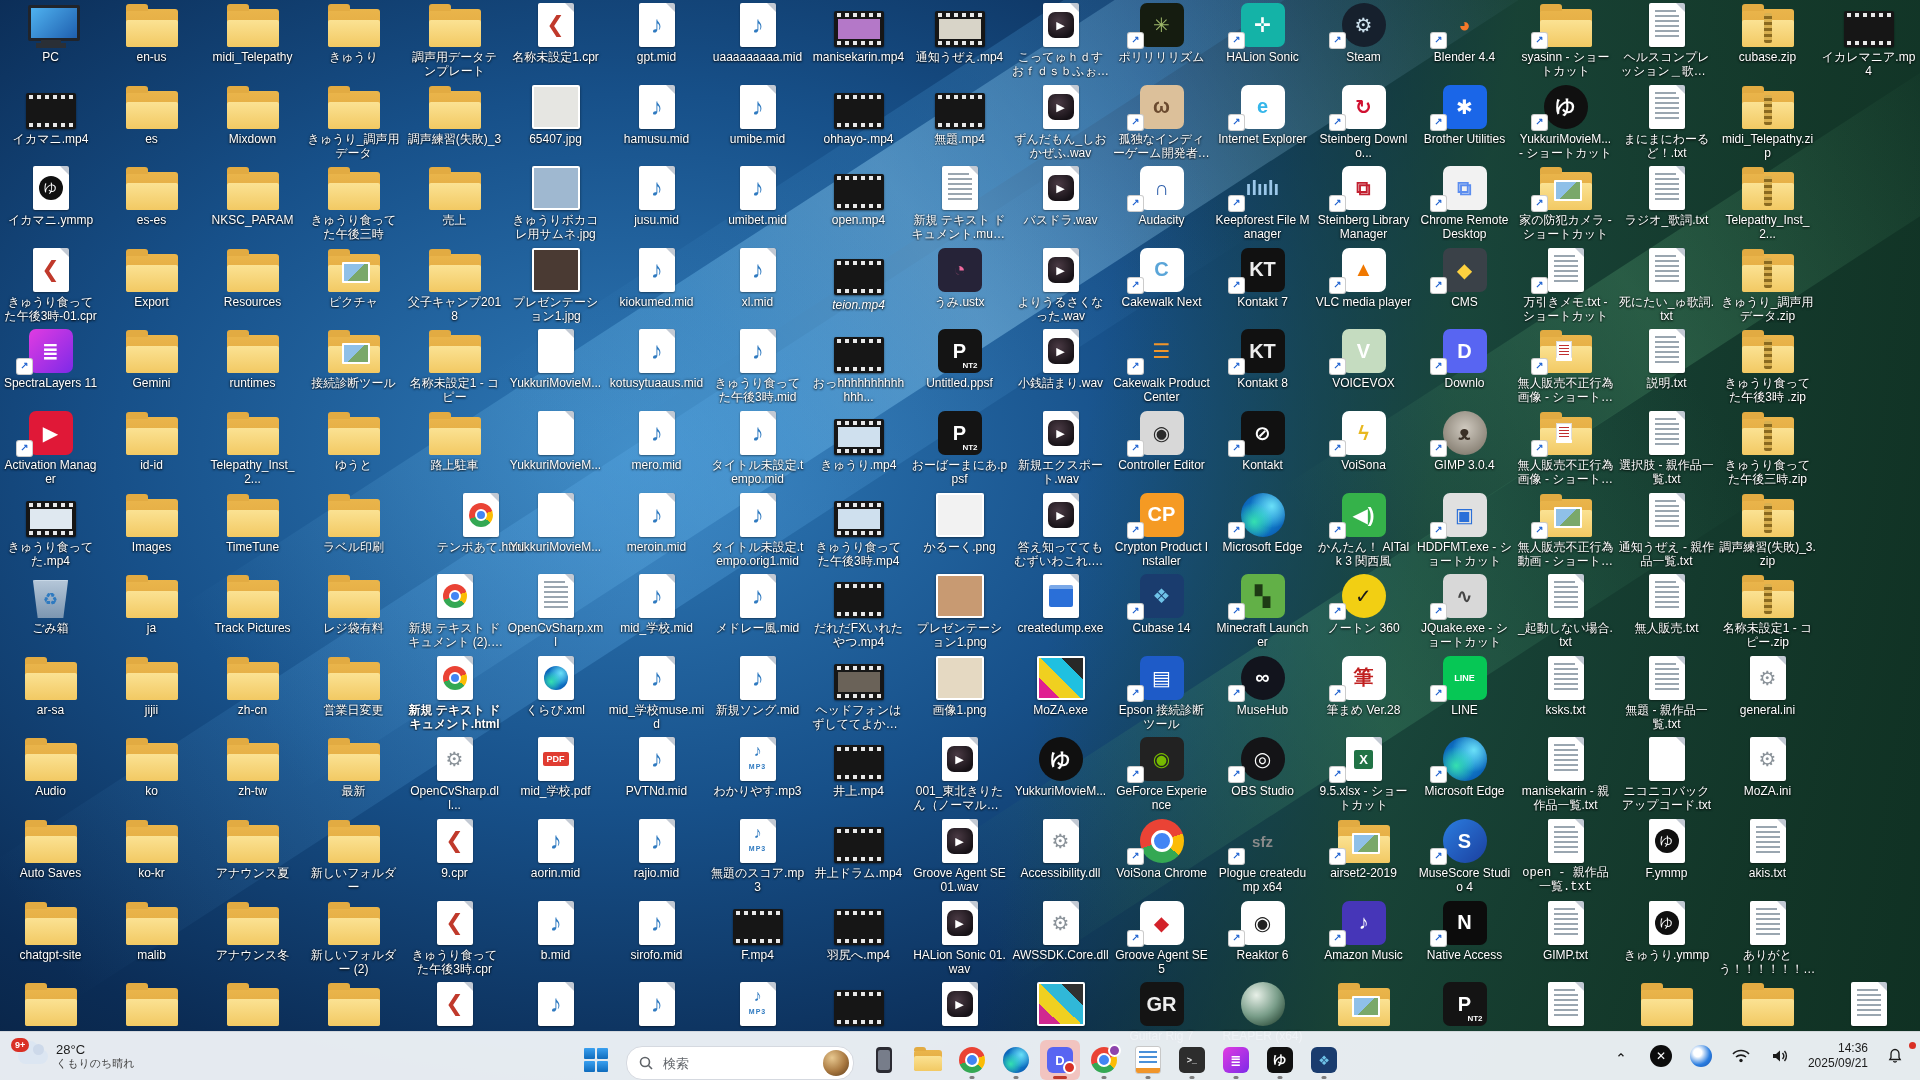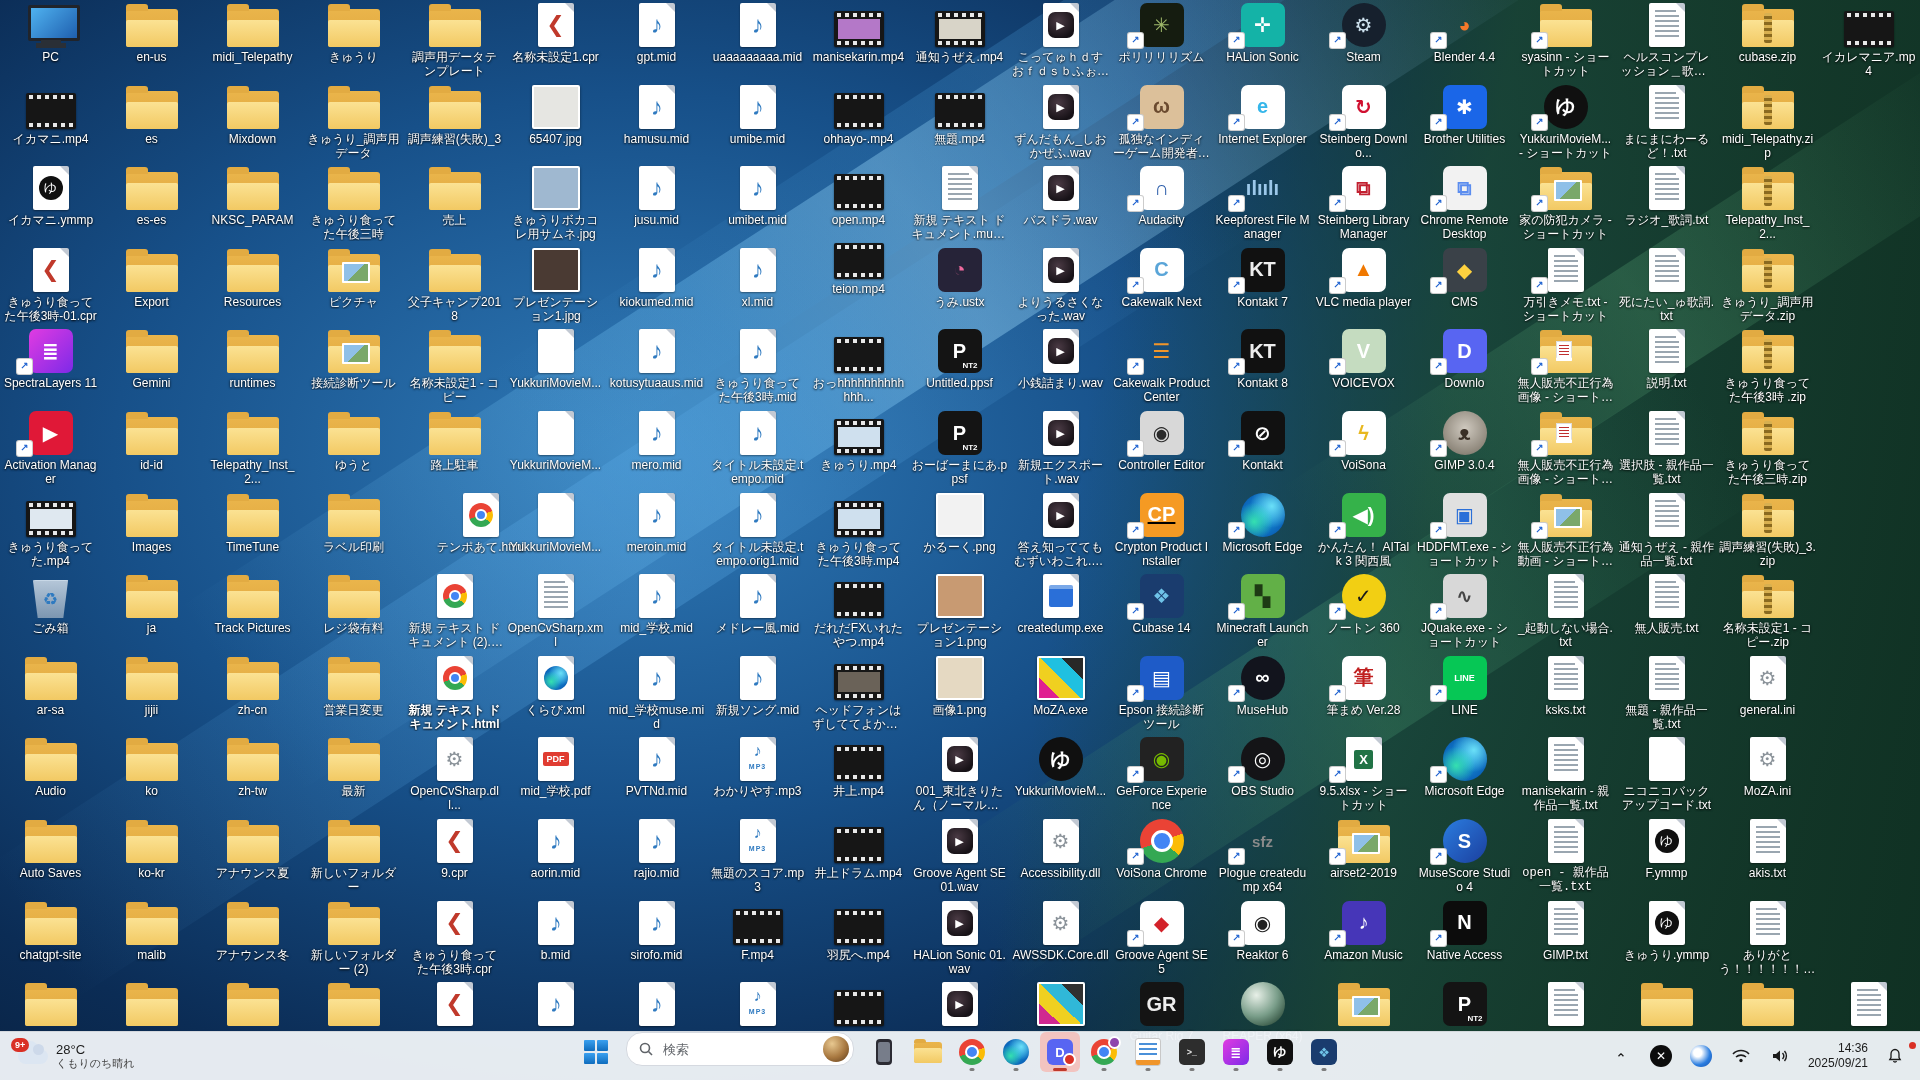--- a/index.html
+++ b/index.html
@@ -92,21 +92,21 @@
     border-top:1px solid rgba(0,0,0,.08);z-index:50;}
   #weather{position:absolute;left:10px;top:0;height:48px;display:flex;align-items:center;gap:8px;cursor:pointer;padding:0 8px;}
   .cloud{position:relative;width:30px;height:15px;background:#dce6f2;border-radius:9px;}
   .cloud::before{content:"";position:absolute;left:5px;top:-8px;width:15px;height:15px;background:#dce6f2;border-radius:50%;}
   .cloud::after{content:"";position:absolute;left:15px;top:-5px;width:11px;height:11px;background:#cdd9ea;border-radius:50%;}
   .wbadge{position:absolute;left:-7px;top:-11px;background:#d93025;color:#fff;font-size:9px;font-weight:bold;
     padding:2px 4px;border-radius:8px;z-index:2;}
   .wtxt{display:flex;flex-direction:column;line-height:1.2;}
   .wtemp{font-size:13px;color:#1b1b1b;}
   .wcond{font-size:11px;color:#444;}
-  #centerbar{position:absolute;left:50%;top:0;transform:translateX(-50%);height:48px;display:flex;align-items:flex-start;gap:4px;}
+  #centerbar{position:absolute;left:50%;top:0;transform:translateX(-50%);height:48px;display:flex;align-items:flex-end;gap:4px;}
   .tb-btn{position:relative;width:40px;height:40px;border-radius:6px;display:flex;align-items:center;justify-content:center;cursor:pointer;}
   .tb-btn.attention{background:#f2c4c0;}
   .dot{position:absolute;bottom:1px;left:50%;transform:translateX(-50%);width:5px;height:3px;border-radius:2px;background:#7d7d7d;}
   .tb-btn.attention .dot{width:14px;background:#c0392b;}
   .nbadge{position:absolute;right:4px;bottom:6px;width:9px;height:9px;border-radius:50%;background:#d93025;border:2px solid #fff;}
   .pbadge{position:absolute;right:3px;top:4px;width:9px;height:9px;border-radius:50%;background:#8e44ad;border:2px solid #fff;}
   
   .winlogo{width:24px;height:24px;display:grid;grid-template-columns:11px 11px;grid-template-rows:11px 11px;gap:2px;}
   .winlogo span{background:linear-gradient(180deg,#3aa0f0,#0f6cbd);border-radius:1px;}
   
@@ -618,21 +618,21 @@
         <div class="lbl">kiokumed.mid</div>
       </div>
       <div class="cell" style="left: 709px; top: 247.8px;">
         <div class="icw">
           <div class="ic-page">
             <span class="pv v-midi">♪</span>
           </div>
         </div>
         <div class="lbl">xl.mid</div>
       </div>
-      <div class="cell" style="left: 810px; top: 235px;">
+      <div class="cell" style="left: 810px; top: 251px; font-style: italic;">
         <div class="icw">
           <div class="ic-film"></div>
         </div>
         <div class="lbl">teion.mp4</div>
       </div>
       <div class="cell" style="left: 911px; top: 247.8px;">
         <div class="icw">
           <div class="ic-app" style="background: rgb(38, 35, 56);">
             <span class="ag" style="color: rgb(239, 106, 158);">◔</span>
           </div>
@@ -1063,21 +1063,21 @@
       <div class="cell" style="left: 1012px; top: 492.6px;">
         <div class="icw">
           <div class="ic-page">
             <span class="pv v-wav">▶</span>
           </div>
         </div>
         <div class="lbl">答え知っててもむずいわこれ.wav</div>
       </div>
       <div class="cell" style="left: 1113px; top: 492.6px;">
         <div class="icw">
-          <div class="ic-app" style="background: rgb(245, 154, 35); text-decoration: underline;">
+          <div class="ic-app" style="background: rgb(245, 154, 35);">
             <span class="ag" style="color: rgb(255, 255, 255);">CP</span>
           </div>
           <span class="scb">↗</span>
         </div>
         <div class="lbl">Crypton Product Installer</div>
       </div>
       <div class="cell" style="left: 1214px; top: 492.6px;">
         <div class="icw">
           <div class="ic-edge"></div>
           <span class="scb">↗</span>

